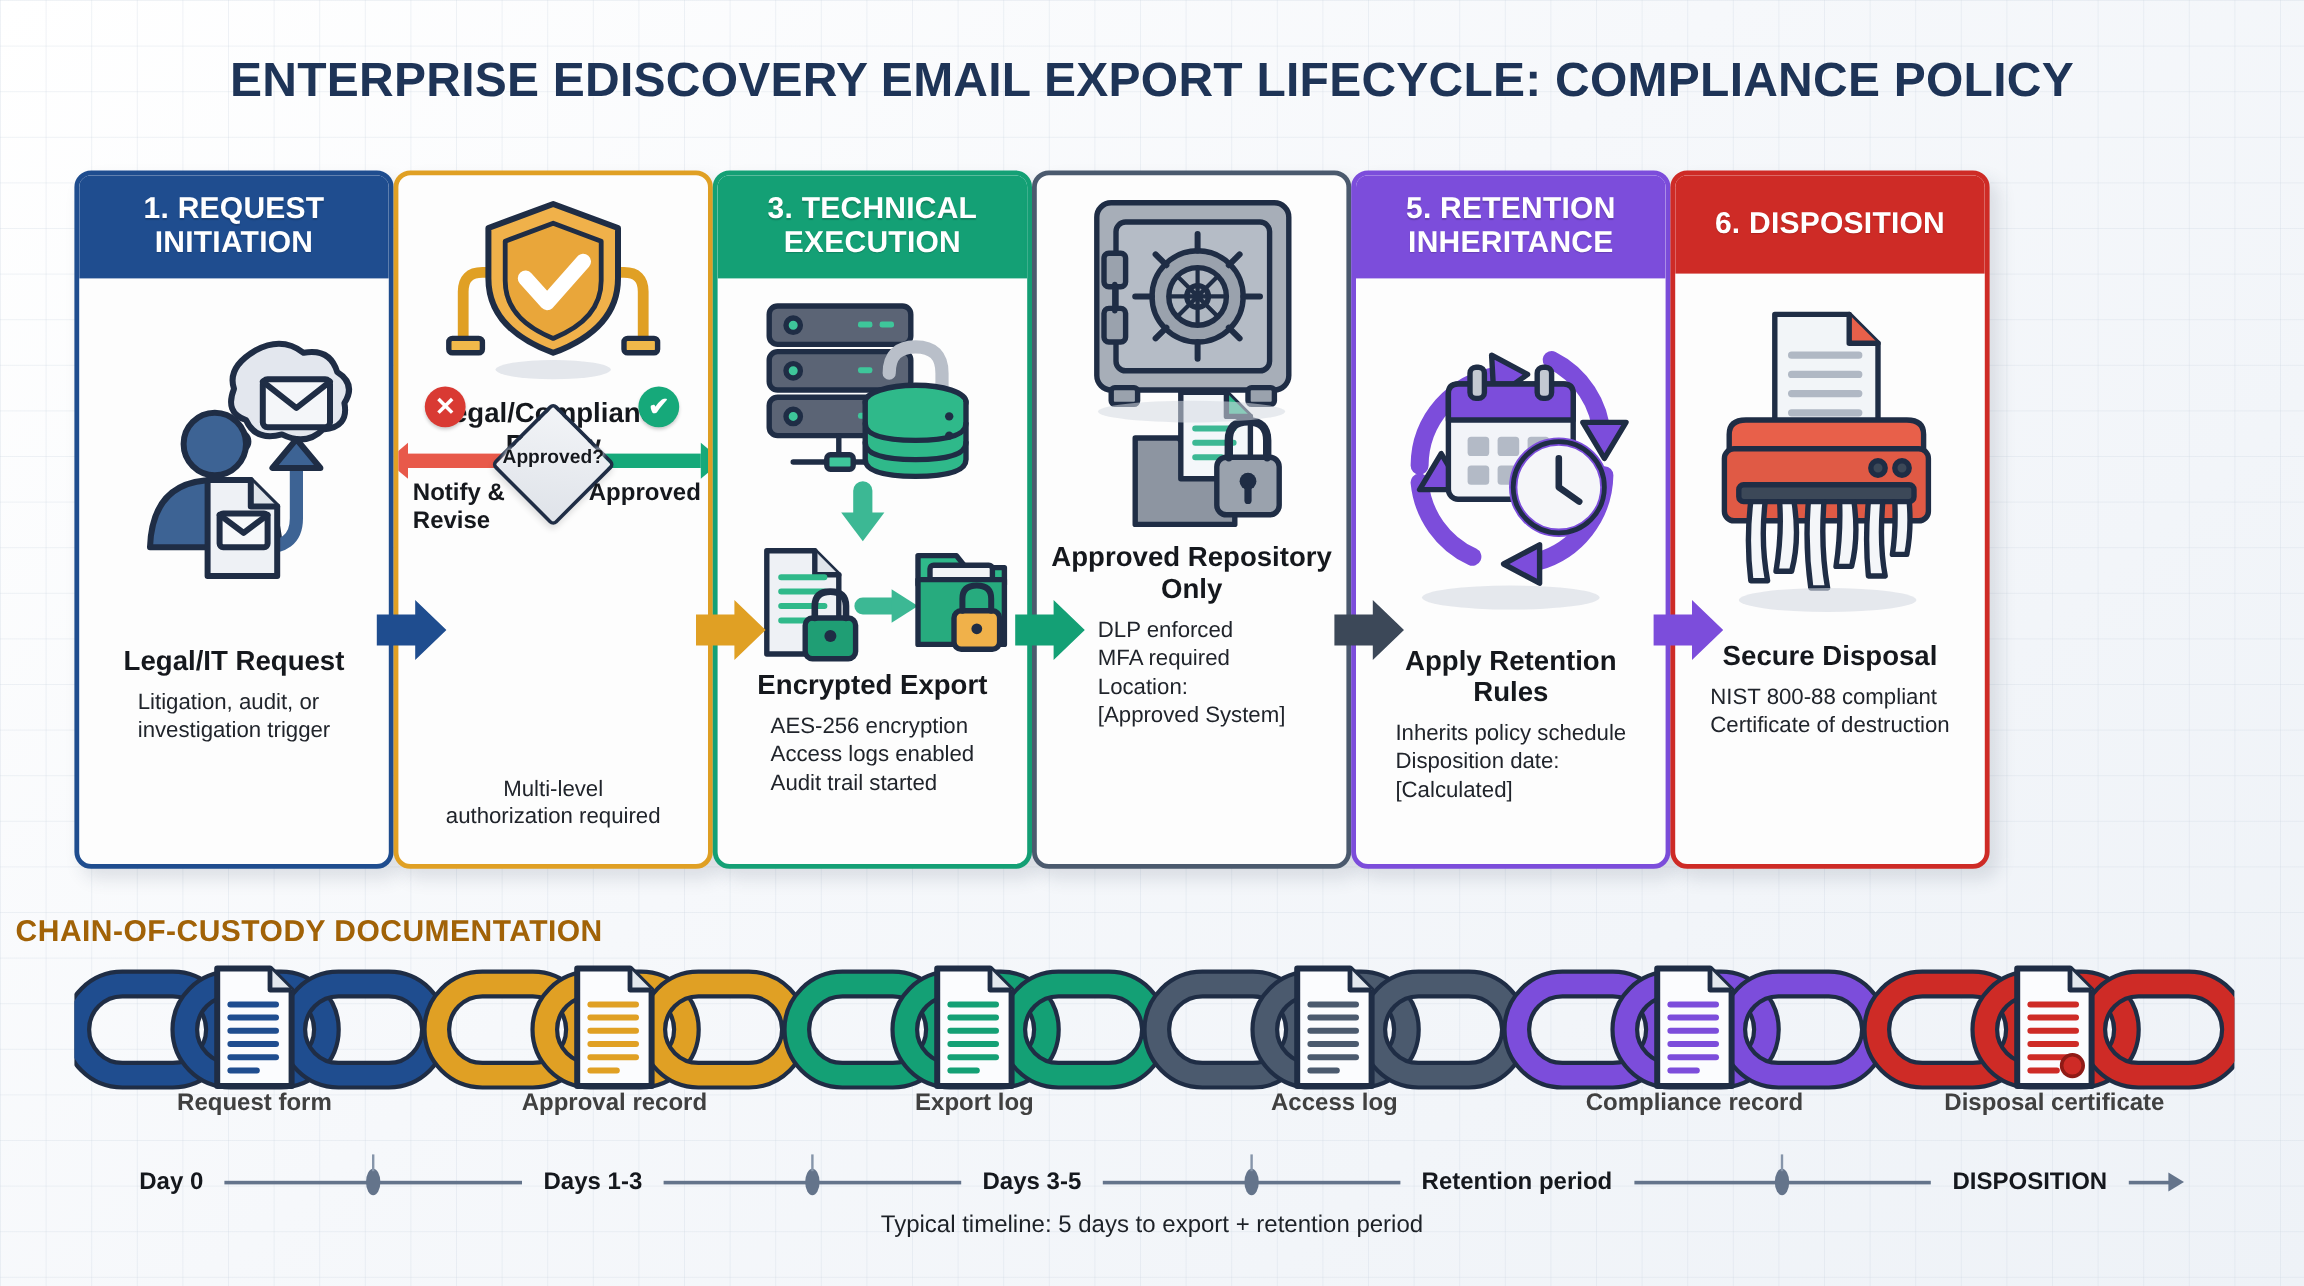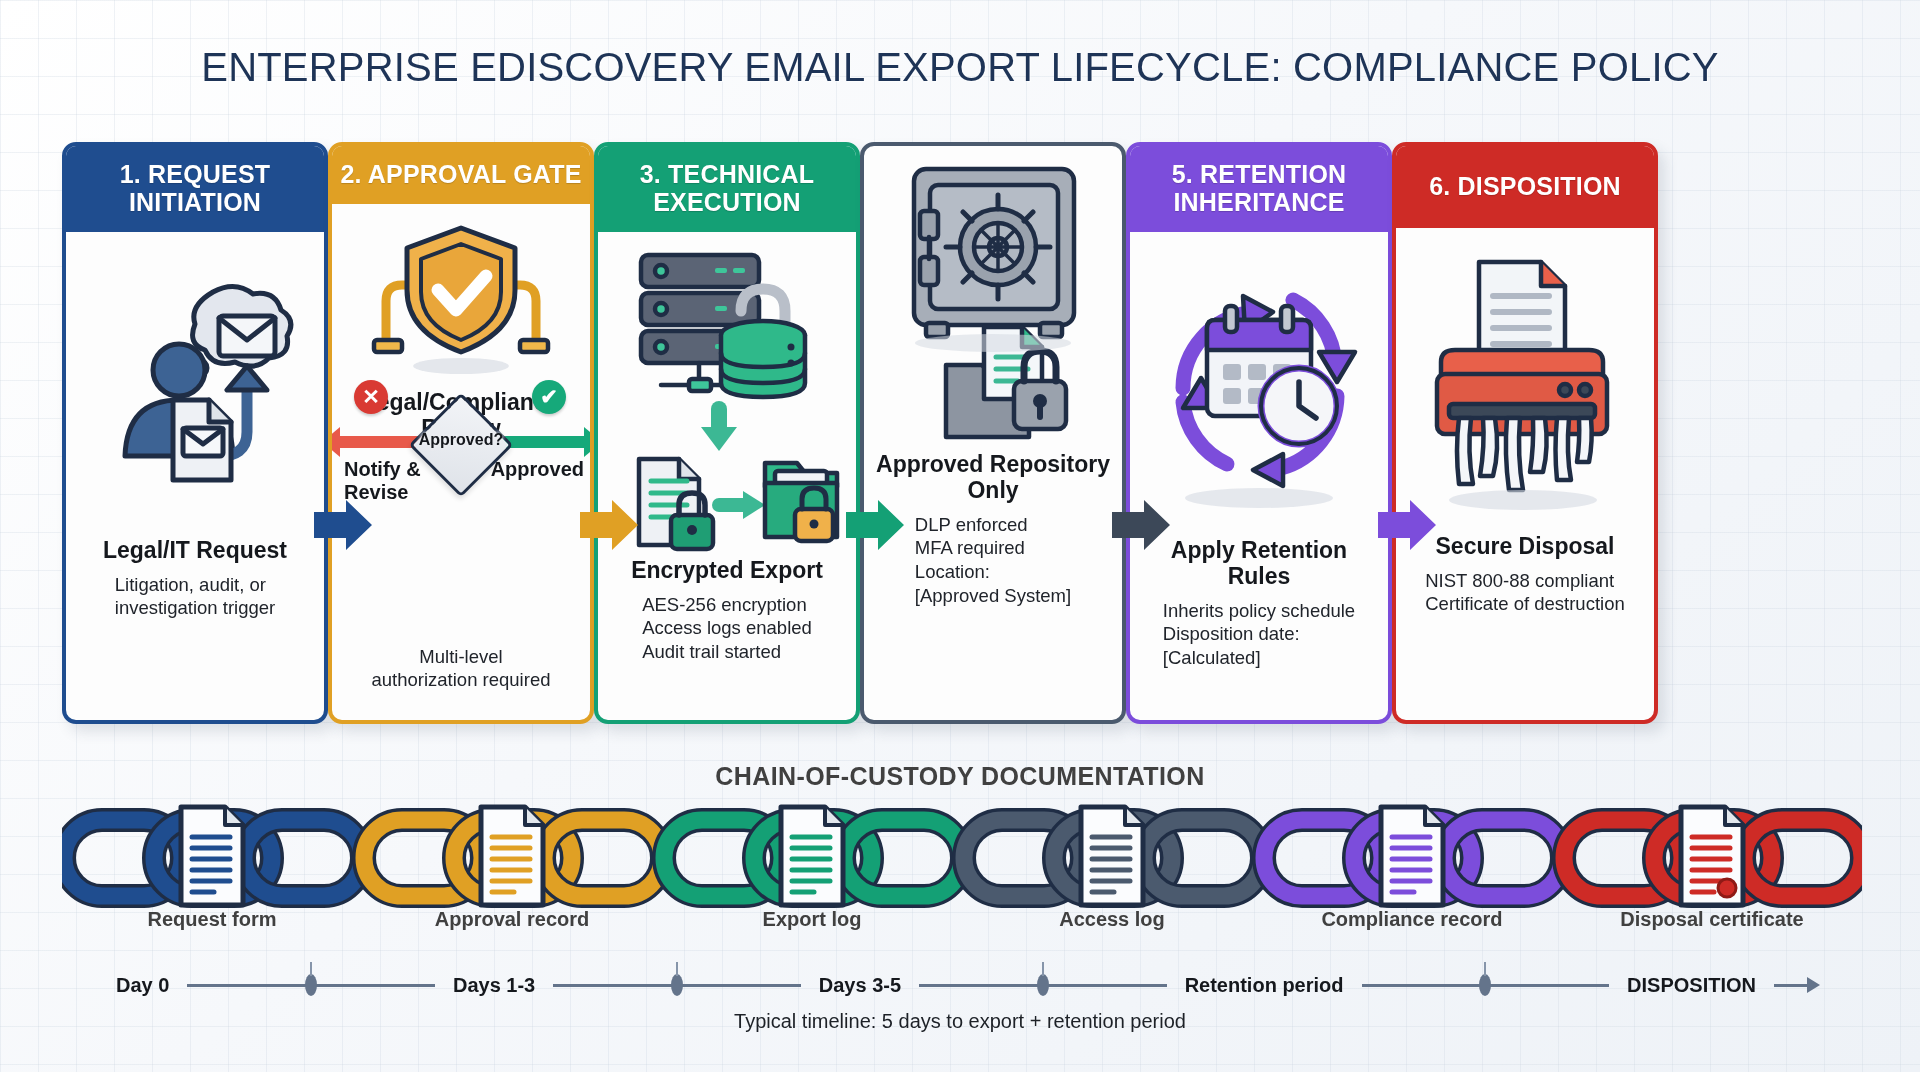--- a/index.html
+++ b/index.html
@@ -12,21 +12,21 @@
       linear-gradient(to right, rgba(203,213,225,.30) 1px, transparent 1px) 0 0/38px 38px,
       linear-gradient(to bottom, rgba(203,213,225,.30) 1px, transparent 1px) 0 0/38px 38px,
       linear-gradient(140deg,#ffffff 0%,#f6f8fb 45%,#eef2f7 100%);
     position:relative;
   }
 
   
   #title{
     position:absolute; left:0; right:0; top:45px;
     text-align:center;
-    font-size:40px; font-weight:normal; letter-spacing:.2px;
+    font-size:40px; font-weight:bold; letter-spacing:.2px;
     color:#1e3457;
     text-shadow:1px 1px 0 rgba(255,255,255,.7);
   }
 
   
   #cards{
     position:absolute; left:62px; top:142px;
     width:1800px; height:600px;
     display:flex; align-items:flex-start;
   }
@@ -119,22 +119,22 @@
   .dec-text.r{ right:6px; text-align:right; }
   .card2-note{
     position:absolute; left:0; right:0; bottom:28px;
     text-align:center; font-size:18.5px; color:#20242b; line-height:1.28;
     white-space:pre-line;
   }
 
   
   #chain-title{
     position:absolute; left:0; right:0; top:762px;
-    text-align:center; font-size:25px; font-weight:bold;
-    color:#404040; letter-spacing:.4px;
+    text-align:left; font-size:25px; font-weight:bold;
+    color:#a16207; letter-spacing:.4px;padding-left:13px;
   }
   #chain{
     position:absolute; left:62px; top:800px; width:1800px; height:118px;
   }
   #chain svg{ display:block; }
   .chain-labels{
     position:absolute; left:62px; top:908px; width:1800px;
     display:flex;
   }
   .chain-labels > div{
@@ -227,22 +227,20 @@
     </div>
     <div class="connector">
       <svg width="62" height="62" viewBox="0 0 62 62">
         <path d="M2 18 L34 18 L34 6 L60 31 L34 56 L34 44 L2 44 Z" fill="#1f4d8f"></path>
       </svg>
     </div>
   </div>
 
   <div class="card-slot">
     <div class="card" style="--accent:#e0a024">
-      <div class="card-head">2. APPROVAL
-GATE</div>
       <div class="card-body">
         <div class="art" style="height:180px">
           <svg width="210" height="165" viewBox="0 0 210 165">
             <g stroke="#1f2d45" stroke-width="5" stroke-linejoin="round" stroke-linecap="round" fill="none">
 
               <path d="M30 125 l0-42 q0-16 16-16 l36 0" stroke="#e0a024" stroke-width="9"></path>
               <rect x="18" y="122" width="28" height="12" rx="3" fill="#f0b84a" stroke="#1f2d45" stroke-width="4.5"></rect>
               <path d="M180 125 l0-42 q0-16-16-16 l-36 0" stroke="#e0a024" stroke-width="9"></path>
               <rect x="164" y="122" width="28" height="12" rx="3" fill="#f0b84a" stroke="#1f2d45" stroke-width="4.5"></rect>
 

